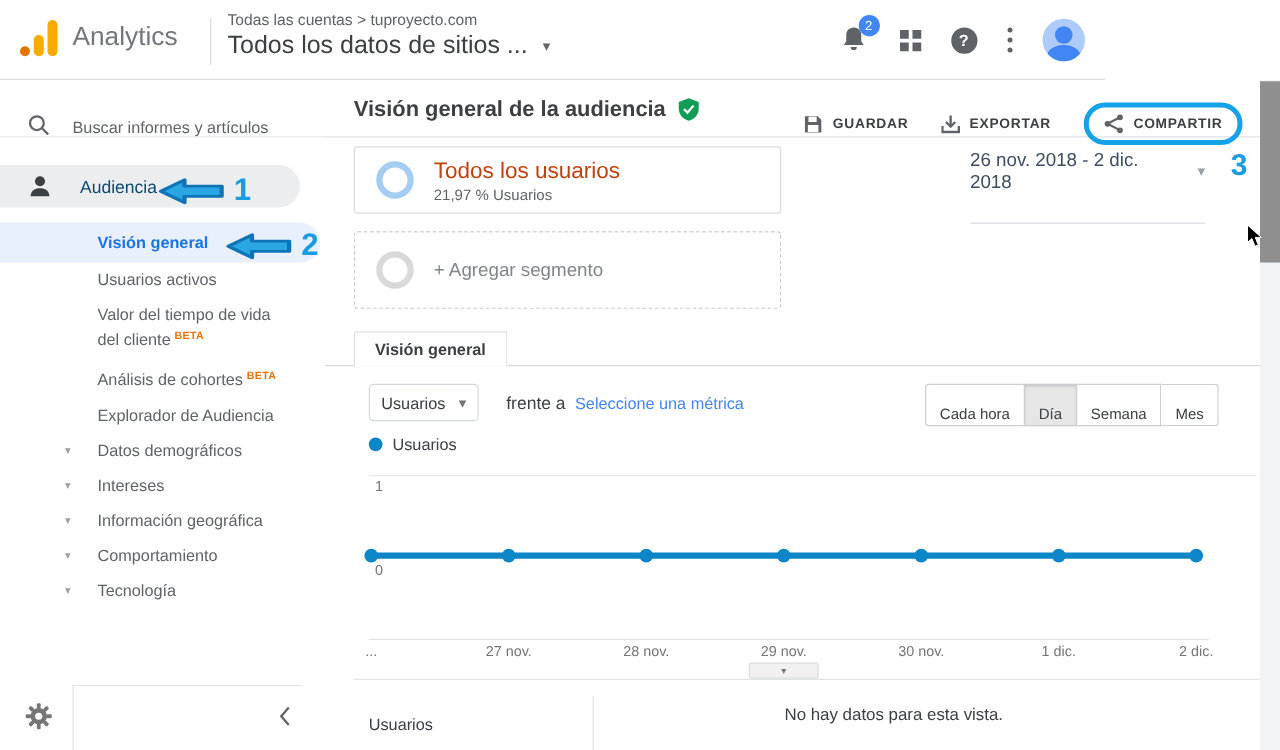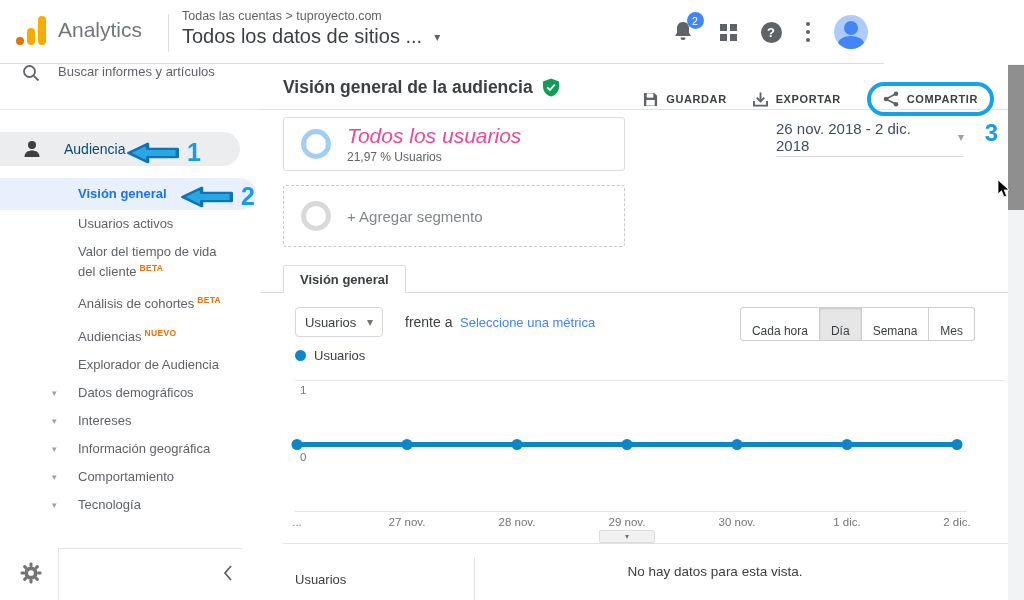--- a/index.html
+++ b/index.html
@@ -32,21 +32,21 @@
   .grid-icon { display:grid; grid-template-columns:7px 7px; grid-gap:3px; }
   .grid-icon i { width:7px; height:7px; background:#5f6368; }
   .dots-icon { display:flex; flex-direction:column; gap:3.5px; }
   .dots-icon i { width:4.5px; height:4.5px; border-radius:50%; background:#5f6368; }
   .avatar { width:34px; height:34px; border-radius:50%; background:#aecbfa; position:relative; overflow:hidden; }
   .avatar .head { position:absolute; left:10px; top:6px; width:14px; height:14px; border-radius:50%; background:#4285f4; }
   .avatar .body { position:absolute; left:4px; top:21px; width:26px; height:16px; border-radius:50%; background:#4285f4; }
 
   
   .sidebar { position:absolute; left:0; top:64px; width:260px; height:536px; background:#fff; }
-  .search-row { height:46px; border-bottom:1px solid #e8eaec; display:flex; align-items:flex-start; padding-left:22px; }
+  .search-row { height:46px; border-bottom:1px solid #e8eaec; display:flex; align-items:flex-end; padding-left:22px; }
   .search-row input { border:none; outline:none; margin-left:18px; font-size:13px; color:#5f6368; width:180px;
                       font-family:"Liberation Sans", sans-serif; background:transparent; }
   .search-row input::placeholder { color:#5f6368; opacity:1; }
   .section-row { position:relative; margin-top:22px; height:34px; display:flex; align-items:center; }
   .section-pill { position:absolute; left:0; top:0; bottom:0; right:20px; background:#ebedef;
                   border-radius:0 17px 17px 0; }
   .section-row .p-icon { position:relative; margin-left:22px; }
   .section-label { position:relative; margin-left:22px; font-size:14px; color:#0c4a6e; }
   .vision-row { position:relative; margin-top:12px; height:32px; background:#e8f0fe;
                 border-radius:0 16px 16px 0; margin-right:4px; display:flex; align-items:center; }
@@ -72,32 +72,32 @@
   .page-title { position:absolute; left:23px; top:0; height:46px; display:flex; align-items:center; gap:9px;
                 font-size:17.5px; font-weight:bold; color:#3c4043; }
   .actions { position:absolute; right:14px; top:12px; height:46px; display:flex; align-items:center; gap:26px; }
   .action { display:flex; align-items:center; gap:8px; border:none; background:none; cursor:pointer;
             font-family:"Liberation Sans", sans-serif; font-size:11px; font-weight:bold; letter-spacing:.6px;
             color:#3c4043; }
   .share-ring { position:relative; border:4px solid #16a2e8; border-radius:18px; padding:5px 12px; }
   .share-ring .ann-num { position:absolute; right:-8px; top:33px; font-size:24px; }
 
   .daterange { position:absolute; left:516px; top:56px; width:188px; border-bottom:1px solid #d8dce1;
-               padding-bottom:2px; display:flex; align-items:center; justify-content:center; gap:10px;
+               padding-bottom:24px; display:flex; align-items:center; justify-content:center; gap:10px;
                font-size:15px; color:#3f4d63; cursor:pointer; }
 
   .seg-card { position:absolute; left:23px; width:342px; background:#fff; display:flex; align-items:center;
               cursor:pointer; }
   .seg-1 { top:53px; height:54px; border:1px solid #dadce0; border-radius:3px; }
   .seg-2 { top:121px; height:62px; border:1px dashed #c6c9cd; border-radius:3px; }
   .donut { width:30px; height:30px; border-radius:50%; margin-left:17px; flex:none; }
   .donut.blue { border:5px solid #a4cdf4; }
   .donut.gray { border:5px solid #d9d9d9; }
   .seg-text { margin-left:16px; }
-  .seg-title { font-size:21px; color:#ec4899;font-style:italic; }
+  .seg-title { font-size:18px; color:#c2410c; }
   .seg-sub { font-size:12px; color:#5f6368; margin-top:2px; }
   .seg-add { margin-left:16px; font-size:15px; color:#80868b; }
 
   .tabline { position:absolute; left:0; top:228px; width:748px; height:1px; background:#dadce0; }
   .tab { position:absolute; left:23px; top:201px; height:28px; padding:0 16px; background:#fff; z-index:2;
          border:1px solid #dadce0; border-bottom:none; border-radius:2px 2px 0 0;
          display:flex; align-items:center; font-size:13px; font-weight:bold; color:#3c4043; cursor:pointer; }
 
   .metric-select { position:absolute; left:35px; top:243px; width:88px; height:30px; border:1px solid #d4d7dc;
                    border-radius:4px; background:#fff; display:flex; align-items:center; justify-content:space-between;
@@ -224,24 +224,20 @@
           <span class="tri"></span>
           <span class="side-label">Usuarios activos</span>
         </div>
         <div class="side-item">
           <span class="tri"></span>
           <span class="side-label">Valor del tiempo de vida del cliente<sup class="nb">BETA</sup></span>
         </div>
         <div class="side-item">
           <span class="tri"></span>
           <span class="side-label">Análisis de cohortes<sup class="nb">BETA</sup></span>
-        </div>
-        <div class="side-item">
-          <span class="tri"></span>
-          <span class="side-label">Audiencias<sup class="nb">NUEVO</sup></span>
         </div>
         <div class="side-item">
           <span class="tri"></span>
           <span class="side-label">Explorador de Audiencia</span>
         </div>
         <div class="side-item">
           <span class="tri">▾</span>
           <span class="side-label">Datos demográficos</span>
         </div>
         <div class="side-item">

